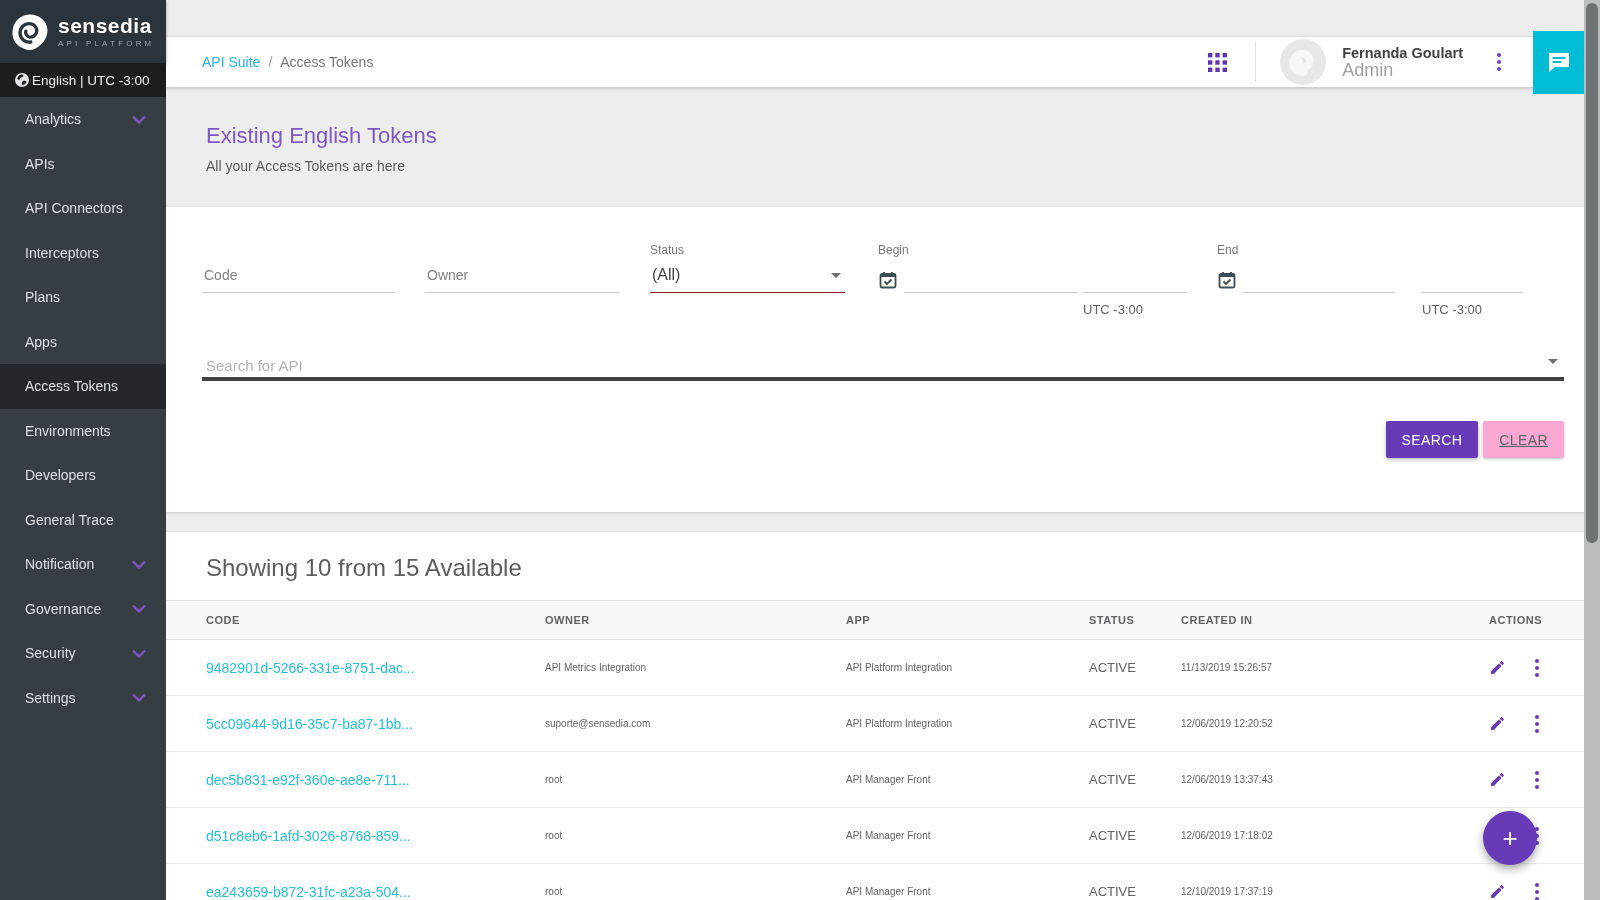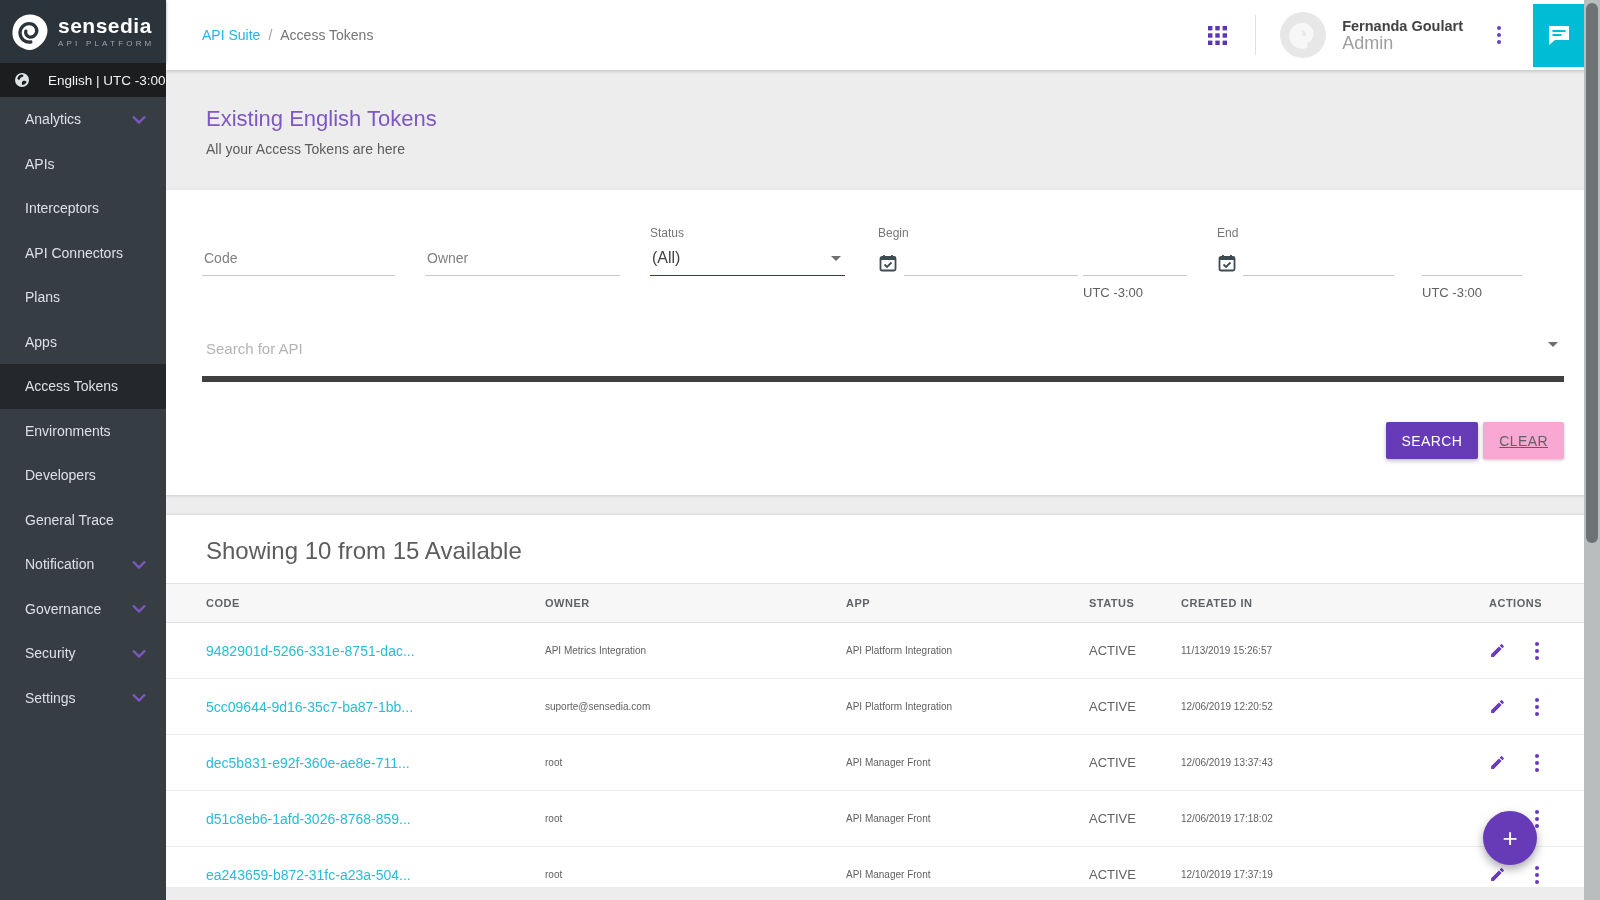--- a/index.html
+++ b/index.html
@@ -6,31 +6,31 @@
   html,body { width:1600px; height:900px; overflow:hidden; }
   body { font-family:"Liberation Sans", sans-serif; background:#ededed; }
   #app { position:relative; width:1600px; height:900px; overflow:hidden; }
 
   
   .sidebar { position:absolute; left:0; top:0; width:166px; height:900px; background:#363d43; z-index:30; }
   .logo-block { height:63px; background:#2c343b; display:flex; align-items:center; padding-left:10px; box-shadow:0 1px 3px rgba(0,0,0,.35); }
   .logo-mark { width:40px; height:40px; margin-right:8px; flex:0 0 auto; }
   .logo-text .brand-name { color:#fff; font-size:21px; font-weight:bold; letter-spacing:.5px; line-height:22px; }
   .logo-text .brand-tagline { color:#9aa6ad; font-size:8px; letter-spacing:3.2px; margin-top:2px; }
-  .locale-bar { height:34px; background:#1b1d1e; display:flex; align-items:center; padding-left:14px; gap:18px; }
+  .locale-bar { height:34px; background:#1b1d1e; display:flex; align-items:center; padding-left:14px; gap:2px; }
   .locale-bar span.txt { color:#f2f2f2; font-size:13.5px; }
   .nav { padding-top:0; }
   .nav-item { height:44.5px; display:flex; align-items:center; justify-content:space-between; padding:0 20px 0 25px; color:#dde1e4; font-size:14px; cursor:pointer; }
   .nav-item.active { background:#24282c; }
   .chev { width:14px; height:9px; flex:0 0 auto; }
 
   
   .main { position:absolute; left:166px; top:0; width:1434px; height:900px; }
 
-  .topbar { height:70px; background:#fff; display:flex; align-items:center; box-shadow:0 1px 4px rgba(0,0,0,.22); position:relative; z-index:20; }
+  .topbar { height:50px; background:#fff; display:flex; align-items:center; box-shadow:0 1px 4px rgba(0,0,0,.22); position:relative; z-index:20;margin-top:37px; }
   .crumbs { padding-left:36px; font-size:14px; display:flex; gap:8px; align-items:center; }
   .crumb-link { color:#29b2e8; cursor:pointer; }
   .crumb-sep { color:#9e9e9e; }
   .crumb-cur { color:#757575; }
   .top-right { margin-left:auto; display:flex; align-items:center; height:100%; }
   .apps-grid { width:19px; height:19px; cursor:pointer; }
   .vdiv { width:1px; height:40px; background:#e0e0e0; margin:0 24px 0 28px; }
   .avatar { width:46px; height:46px; border-radius:50%; background:#e7e7e7; display:flex; align-items:center; justify-content:center; overflow:hidden; }
   .user-block { margin-left:16px; line-height:17px; }
   .user-name { font-size:14.5px; font-weight:bold; color:#424242; }
@@ -57,21 +57,21 @@
   .caret { width:0; height:0; border-left:5px solid transparent; border-right:5px solid transparent; border-top:5px solid #6f6f6f; }
   .w-bdate { width:200px; margin-left:33px; }
   .date-inner { display:flex; align-items:flex-end; }
   .cal-ic { width:20px; height:20px; margin:0 6px 3px 0; cursor:pointer; flex:0 0 auto; }
   .w-btz { width:104px; margin-left:5px; }
   .w-edate { width:177px; margin-left:30px; }
   .w-etz { width:100px; margin-left:28px; }
   .tzline { border-bottom:1px solid #c6c9cb; height:28px; }
   .tztext { position:absolute; top:100%; margin-top:9px; font-size:13px; color:#5f5f5f; white-space:nowrap; }
   .api-row { margin-top:64px; position:relative; }
-  .api-input { width:100%; border:none; outline:none; font-size:15px; color:#424242; background:transparent; padding:0 0 19px 4px; border-bottom:6px solid #404040; }
+  .api-input { width:100%; border:none; outline:none; font-size:15px; color:#424242; background:transparent; padding:0 0 3px 4px; border-bottom:4px solid #404040; }
   .api-input::placeholder { color:#b3b3b3; }
   .api-caret { position:absolute; right:6px; top:2px; }
   .btn-row { margin-top:40px; display:flex; justify-content:flex-end; gap:5px; }
   .btn { height:37px; border:none; font-family:inherit; font-size:14px; letter-spacing:.4px; border-radius:2px; cursor:pointer; padding:0 16px; }
   .btn-search { background:#673ab7; color:#fff; box-shadow:0 2px 4px rgba(0,0,0,.25); }
   .btn-clear { background:#f9a8d4; color:#616161; box-shadow:0 1px 3px rgba(0,0,0,.25);text-decoration:underline; }
 
   .gapband { height:20px; background:#ededed; }
 
   .results { background:#fff; height:372px; box-shadow:0 -1px 2px rgba(0,0,0,.08); }
@@ -129,24 +129,24 @@
       <div class="nav-item">
         <span>Analytics</span>
         <svg class="chev" viewBox="0 0 14 9">
             <polyline points="1,1.5 7,7.5 13,1.5" fill="none" stroke="#7e57c2" stroke-width="2.4"></polyline>
           </svg>
       </div>
       <div class="nav-item">
         <span>APIs</span>
       </div>
       <div class="nav-item">
+        <span>API Connectors</span>
+      </div>
+      <div class="nav-item">
         <span>Interceptors</span>
-      </div>
-      <div class="nav-item">
-        <span>API Connectors</span>
       </div>
       <div class="nav-item">
         <span>Plans</span>
       </div>
       <div class="nav-item">
         <span>Apps</span>
       </div>
       <div class="nav-item active">
         <span>Access Tokens</span>
       </div>

